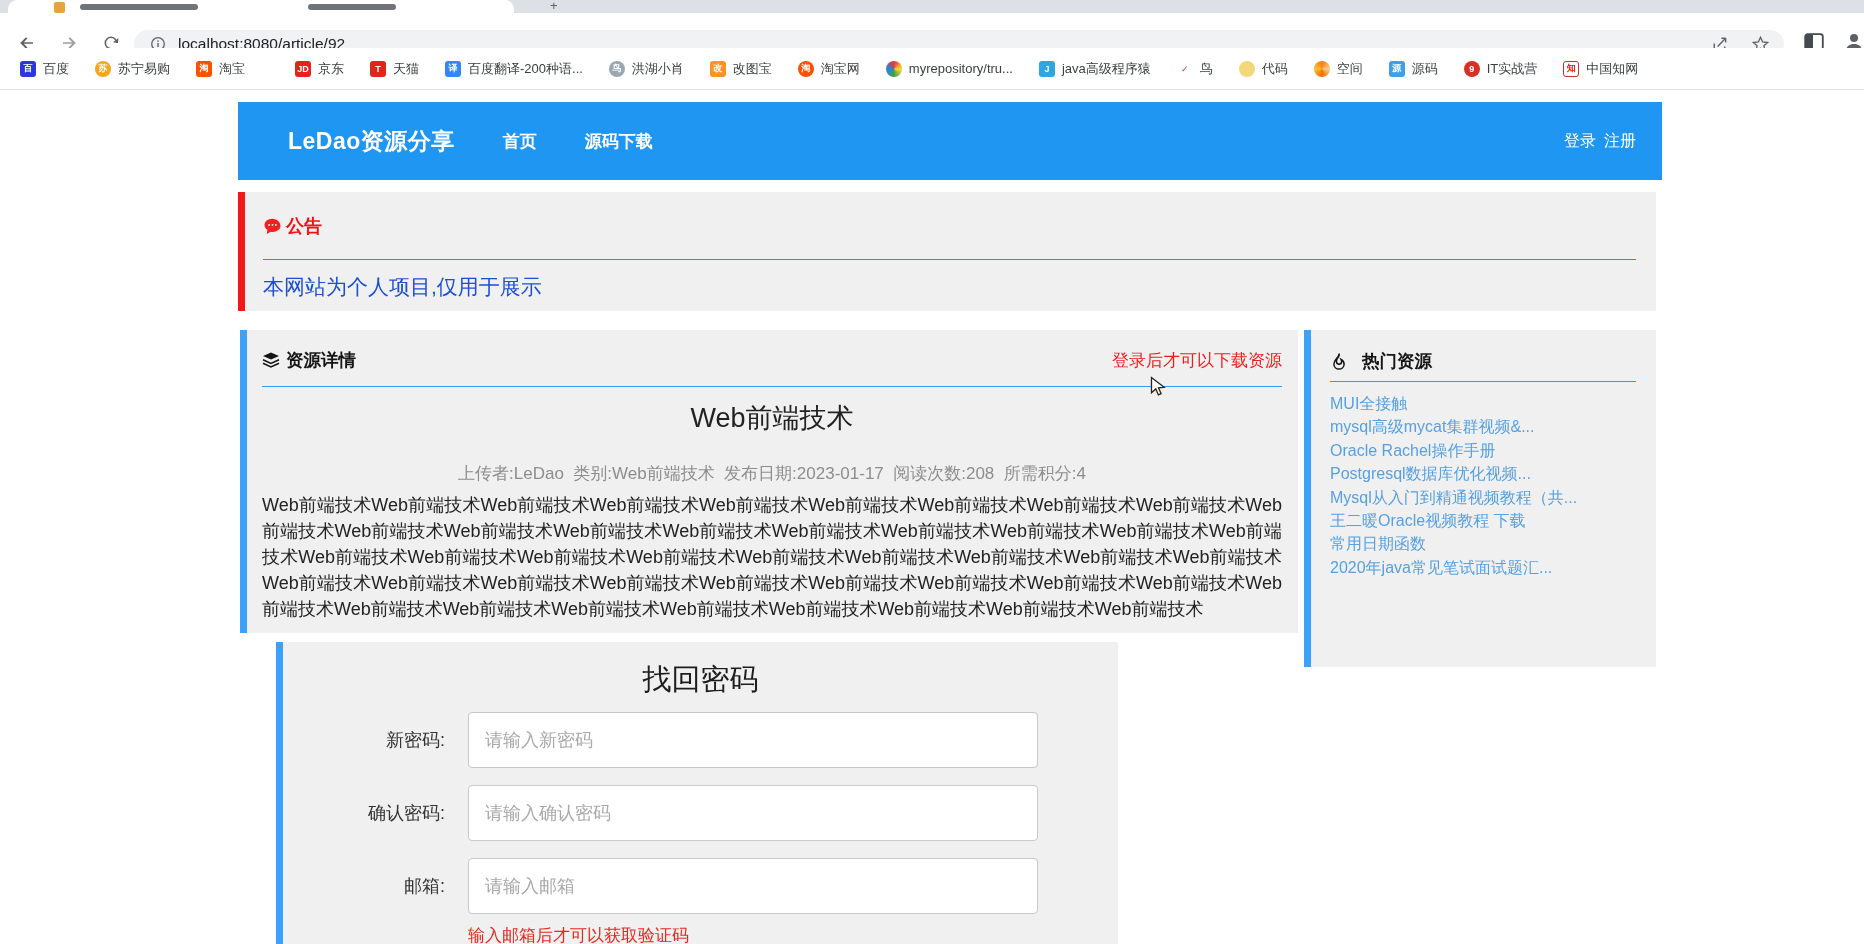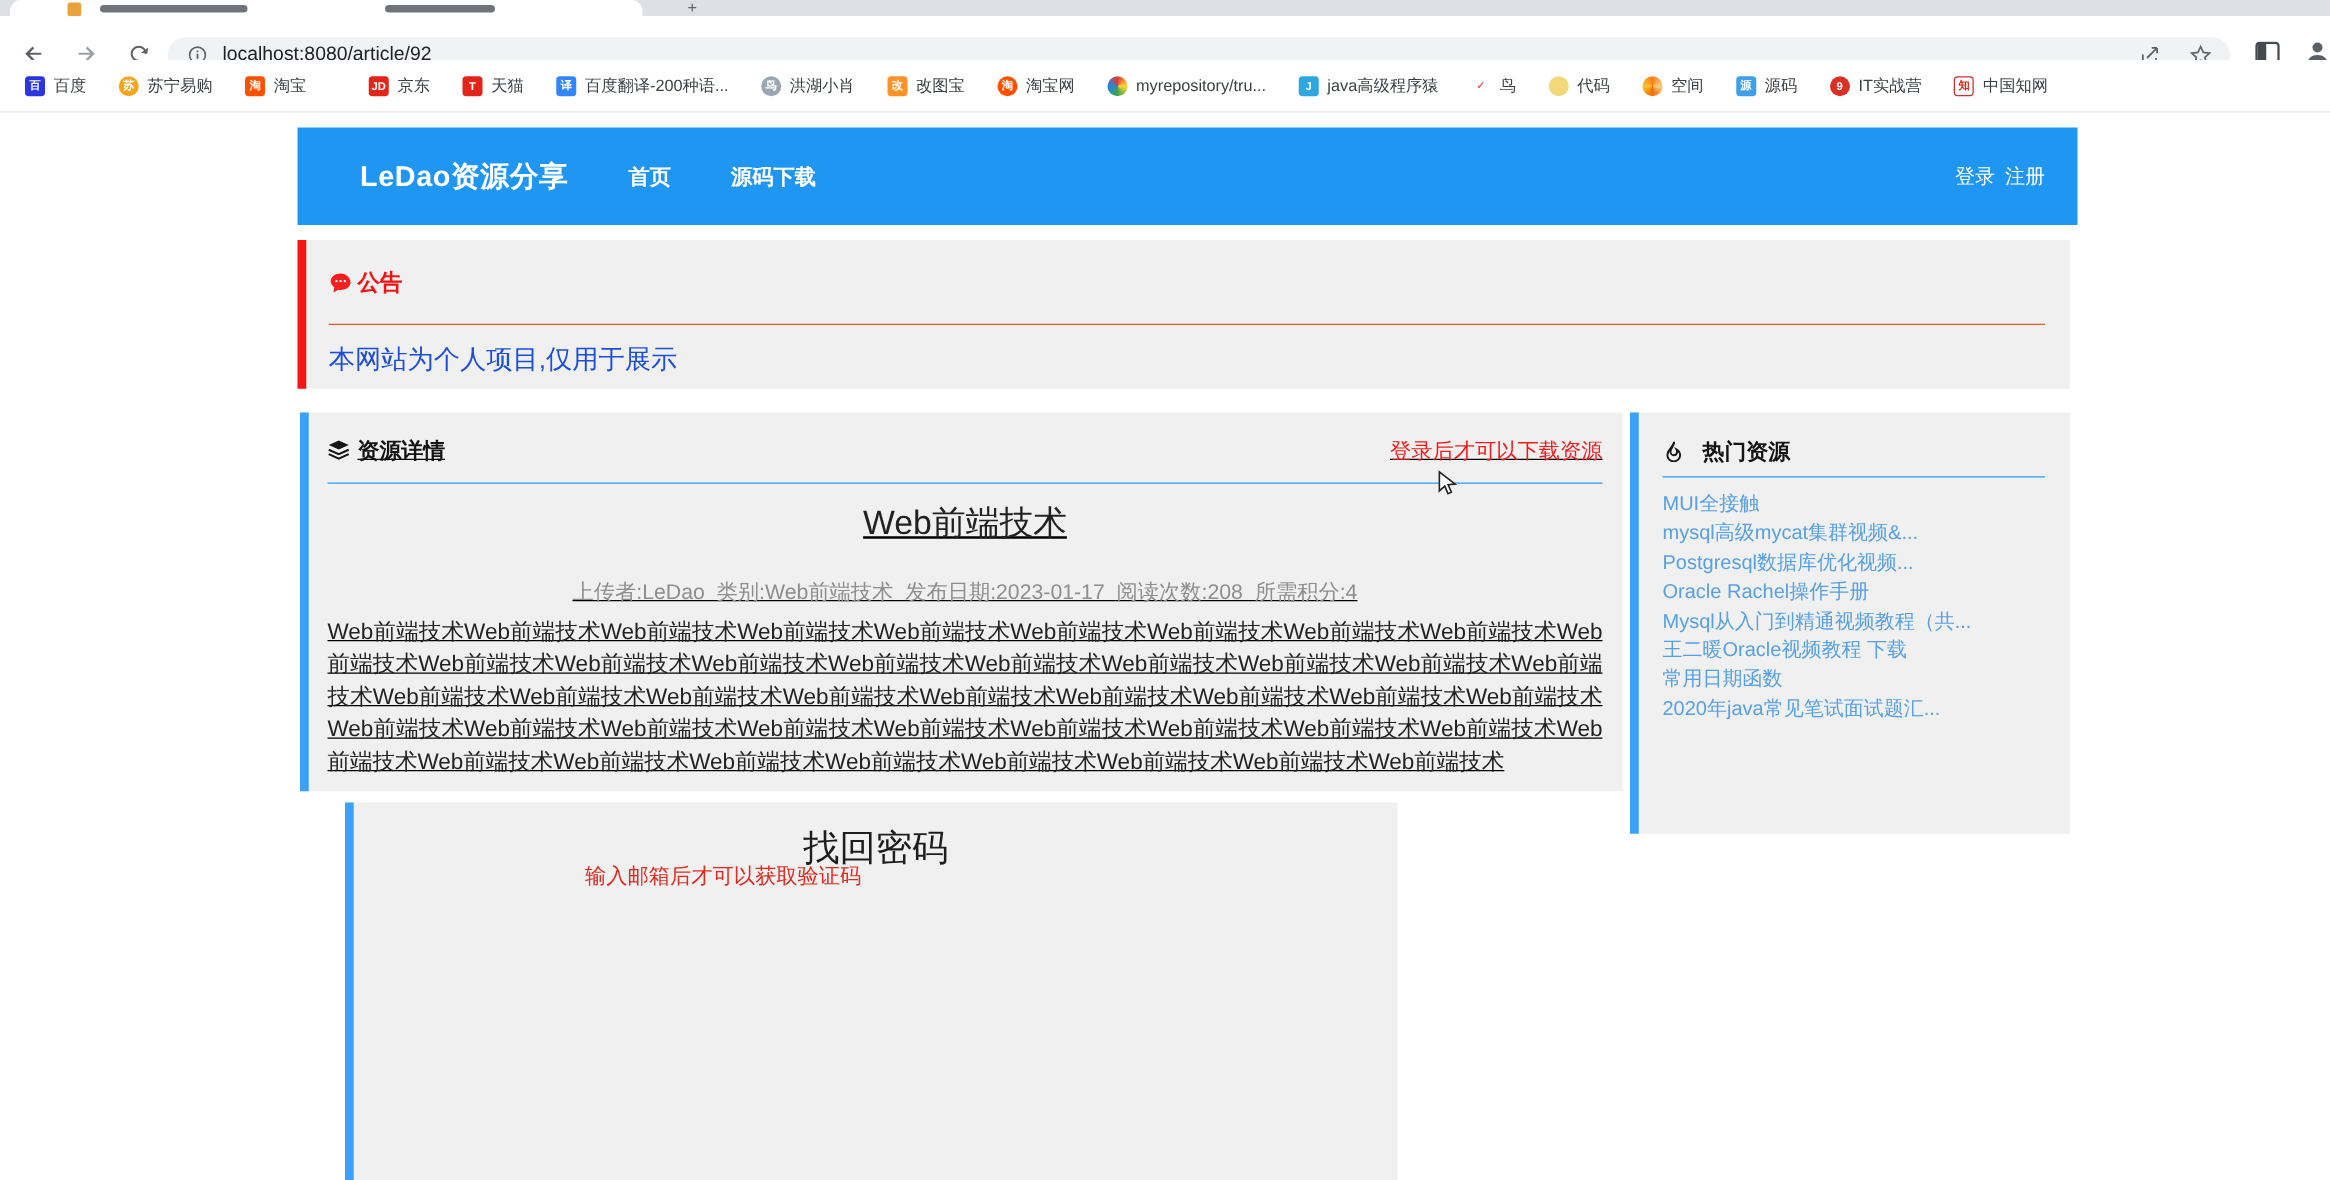--- a/index.html
+++ b/index.html
@@ -41,21 +41,21 @@
   .auth span { cursor:pointer; }
 
   .announce { position:absolute; left:238px; top:192px; width:1418px; height:119px; background:#f0f0f0;
               border-left:7px solid #f51616; padding:22px 20px 0 18px; }
   .announce-head { display:flex; align-items:center; gap:4px; height:24px; }
   .announce-title { font-size:18px; font-weight:bold; color:#f31212; }
   .announce-hr { border:none; border-top:1px solid #e05a21; margin-top:21px; }
   .announce-text { margin-top:13px; font-size:21px; color:#1d4ed8; }
 
   .panel-main { position:absolute; left:240px; top:330px; width:1058px; height:303px; background:#f0f0f0;
-                border-left:7px solid #3ba1fc; padding:18px 16px 0 15px;text-decoration:underline; }
+                border-left:7px solid #3ba1fc; padding:18px 16px 0 15px; }
   .panel-head { display:flex; justify-content:space-between; align-items:center; height:24px; }
   .panel-head-left { display:flex; align-items:center; gap:6px; }
   .panel-title { font-size:17.5px; font-weight:bold; color:#141414; }
   .login-notice { font-size:17px; color:#f11b1b; cursor:pointer; }
   .blue-hr { border:none; border-top:1px solid #2d9cf4; margin-top:14px; }
   .art-title { margin-top:13px; text-align:center; font-size:27px; color:#222; line-height:36px; }
   .art-meta { margin-top:27px; text-align:center; font-size:17px; color:#8d8d8d; line-height:22px; white-space:pre; }
   .art-body { margin-top:7px; font-size:18px; line-height:26px; color:#222; text-align:justify; word-break:break-all; }
 
   .form-card { position:absolute; left:276px; top:642px; width:842px; height:302px; background:#f0f0f0;
@@ -240,36 +240,50 @@
       <span class="login-notice">登录后才可以下载资源</span>
     </div>
     <hr class="blue-hr">
     <div class="art-title">Web前端技术</div>
     <div class="art-meta">上传者:LeDao  类别:Web前端技术  发布日期:2023-01-17  阅读次数:208  所需积分:4</div>
     <div class="art-body" id="article-body">Web前端技术Web前端技术Web前端技术Web前端技术Web前端技术Web前端技术Web前端技术Web前端技术Web前端技术Web前端技术Web前端技术Web前端技术Web前端技术Web前端技术Web前端技术Web前端技术Web前端技术Web前端技术Web前端技术Web前端技术Web前端技术Web前端技术Web前端技术Web前端技术Web前端技术Web前端技术Web前端技术Web前端技术Web前端技术Web前端技术Web前端技术Web前端技术Web前端技术Web前端技术Web前端技术Web前端技术Web前端技术Web前端技术Web前端技术Web前端技术Web前端技术Web前端技术Web前端技术Web前端技术Web前端技术Web前端技术</div>
   </div>
 
   <div class="form-card">
     <div class="form-title">找回密码</div>
+    <div class="form-rows" id="form-rows">
+        <div class="frow">
+          <label>新密码:</label>
+          <input type="text" placeholder="请输入新密码" style="">
+        </div>
+        <div class="frow">
+          <label>确认密码:</label>
+          <input type="text" placeholder="请输入确认密码" style="">
+        </div>
+        <div class="frow">
+          <label>邮箱:</label>
+          <input type="text" placeholder="请输入邮箱" style="">
+        </div>
+      </div>
     <div class="form-note">输入邮箱后才可以获取验证码</div>
   </div>
 
   <div class="panel-side">
     <div class="side-head">
       <svg width="18" height="18" viewBox="0 0 18 18">
           <path d="M9.3 1.6c.5 2.9-2.9 4.7-2.9 7.7 0 1.6 1.2 2.9 2.6 2.9 1.5 0 2.6-1.2 2.6-2.8 0-.7-.2-1.3-.5-1.9 1.7 1 3 2.7 3 4.7 0 2.8-2.3 4.9-5.1 4.9s-5.1-2.1-5.1-4.9c0-4.7 4.7-6.1 5.4-10.6z" fill="none" stroke="#151515" stroke-width="1.5"></path>
         </svg>
       <span class="side-title">热门资源</span>
     </div>
     <hr class="side-hr">
     <div id="side-links">
         <a class="slink">MUI全接触</a>
         <a class="slink">mysql高级mycat集群视频&amp;...</a>
+        <a class="slink">Oracle Rachel操作手册</a>
         <a class="slink">Postgresql数据库优化视频...</a>
-        <a class="slink">Oracle Rachel操作手册</a>
         <a class="slink">Mysql从入门到精通视频教程（共...</a>
         <a class="slink">王二暖Oracle视频教程 下载</a>
         <a class="slink">常用日期函数</a>
         <a class="slink">2020年java常见笔试面试题汇...</a>
       </div>
   </div>
 
   <svg class="cursor" width="20" height="23" viewBox="0 0 20 23">
     <path d="M1.5 1.5v15.2l4.3-3.8 2.6 6 2.7-1.2-2.6-5.9 5.6-.5z" fill="#fff" stroke="#222" stroke-width="1.3"></path>
   </svg>

